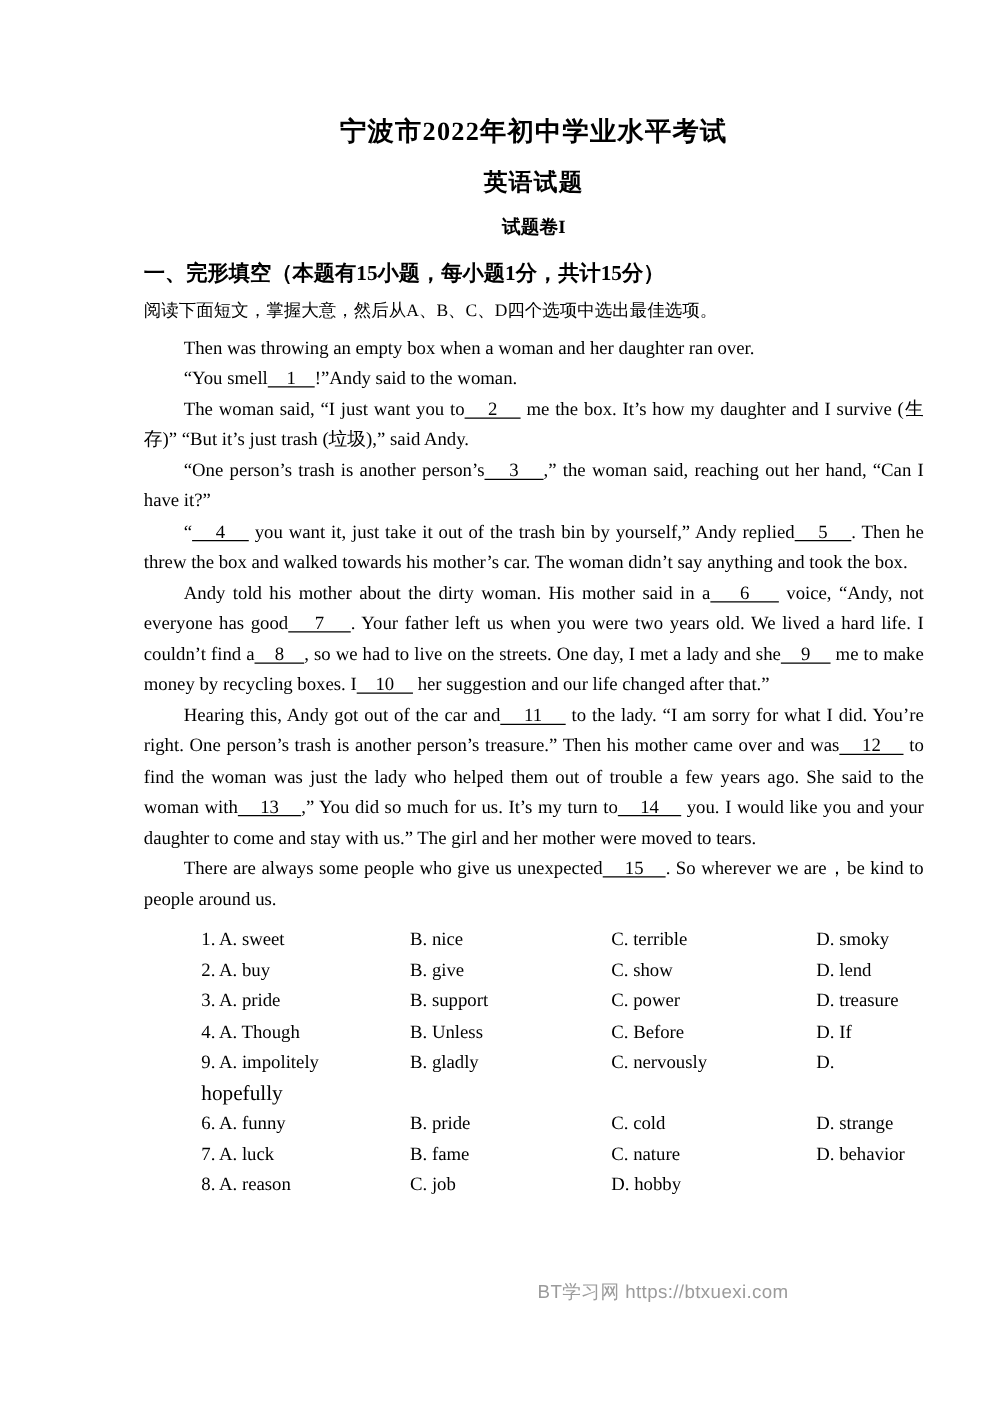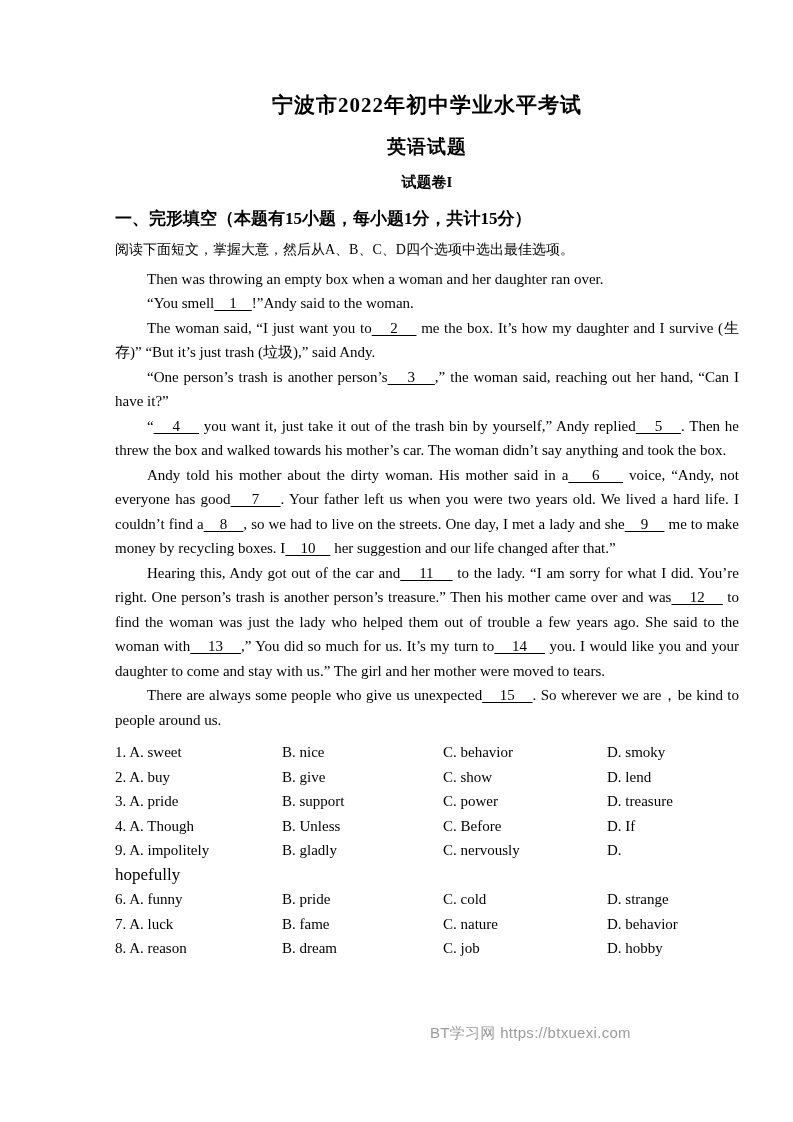--- a/index.html
+++ b/index.html
@@ -59,20 +59,21 @@
     text-indent: 32px;
     margin: 0;
   }
   .blank {
     text-decoration: underline;
     text-underline-offset: 2px;
     white-space: nowrap;
   }
   .questions {
     margin-top: 8px;
+    margin-left: 46px;
   }
   .q-row {
     display: grid;
     grid-template-columns: 167px 161px 164px 1fr;
     font-size: 15px;
     line-height: 24.5px;
   }
   .q-cell { white-space: nowrap; }
   .q-overflow {
     font-size: 17px;
@@ -105,21 +106,21 @@
         <p class="para">“One person’s trash is another person’s<span class="blank">&nbsp;&nbsp;&nbsp;&nbsp;3&nbsp;&nbsp;&nbsp;&nbsp;</span>,” the woman said, reaching out her hand, “Can I have it?”</p>
         <p class="para">“<span class="blank">&nbsp;&nbsp;&nbsp;&nbsp;4&nbsp;&nbsp;&nbsp;&nbsp;</span> you want it, just take it out of the trash bin by yourself,” Andy replied<span class="blank">&nbsp;&nbsp;&nbsp;&nbsp;5&nbsp;&nbsp;&nbsp;&nbsp;</span>. Then he threw the box and walked towards his mother’s car. The woman didn’t say anything and took the box.</p>
         <p class="para">Andy told his mother about the dirty woman. His mother said in a<span class="blank">&nbsp;&nbsp;&nbsp;&nbsp;6&nbsp;&nbsp;&nbsp;&nbsp;</span> voice, “Andy, not everyone has good<span class="blank">&nbsp;&nbsp;&nbsp;&nbsp;7&nbsp;&nbsp;&nbsp;&nbsp;</span>. Your father left us when you were two years old. We lived a hard life. I couldn’t find a<span class="blank">&nbsp;&nbsp;&nbsp;&nbsp;8&nbsp;&nbsp;&nbsp;&nbsp;</span>, so we had to live on the streets. One day, I met a lady and she<span class="blank">&nbsp;&nbsp;&nbsp;&nbsp;9&nbsp;&nbsp;&nbsp;&nbsp;</span> me to make money by recycling boxes. I<span class="blank">&nbsp;&nbsp;&nbsp;&nbsp;10&nbsp;&nbsp;&nbsp;&nbsp;</span> her suggestion and our life changed after that.”</p>
         <p class="para">Hearing this, Andy got out of the car and<span class="blank">&nbsp;&nbsp;&nbsp;&nbsp;11&nbsp;&nbsp;&nbsp;&nbsp;</span> to the lady. “I am sorry for what I did. You’re right. One person’s trash is another person’s treasure.” Then his mother came over and was<span class="blank">&nbsp;&nbsp;&nbsp;&nbsp;12&nbsp;&nbsp;&nbsp;&nbsp;</span> to find the woman was just the lady who helped them out of trouble a few years ago. She said to the woman with<span class="blank">&nbsp;&nbsp;&nbsp;&nbsp;13&nbsp;&nbsp;&nbsp;&nbsp;</span>,” You did so much for us. It’s my turn to<span class="blank">&nbsp;&nbsp;&nbsp;&nbsp;14&nbsp;&nbsp;&nbsp;&nbsp;</span> you. I would like you and your daughter to come and stay with us.” The girl and her mother were moved to tears.</p>
         <p class="para">There are always some people who give us unexpected<span class="blank">&nbsp;&nbsp;&nbsp;&nbsp;15&nbsp;&nbsp;&nbsp;&nbsp;</span>. So wherever we are，be kind to people around us.</p>
       </div>
     <div class="questions">
         <div class="q-row">
           <div class="q-cell">1. A. sweet</div>
           <div class="q-cell">B. nice</div>
-          <div class="q-cell">C. behavior</div>
+          <div class="q-cell">C. terrible</div>
           <div class="q-cell">D. smoky</div>
         </div>
         <div class="q-row">
           <div class="q-cell">2. A. buy</div>
           <div class="q-cell">B. give</div>
           <div class="q-cell">C. show</div>
           <div class="q-cell">D. lend</div>
         </div>
         <div class="q-row">
           <div class="q-cell">3. A. pride</div>
@@ -147,20 +148,19 @@
           <div class="q-cell">D. strange</div>
         </div>
         <div class="q-row">
           <div class="q-cell">7. A. luck</div>
           <div class="q-cell">B. fame</div>
           <div class="q-cell">C. nature</div>
           <div class="q-cell">D. behavior</div>
         </div>
         <div class="q-row">
           <div class="q-cell">8. A. reason</div>
-          <div class="q-cell">B. dream</div>
           <div class="q-cell">C. job</div>
           <div class="q-cell">D. hobby</div>
         </div>
       </div>
   </div>
   <div class="footer">BT学习网 https://btxuexi.com</div>
 </div>
 
 </body></html>

